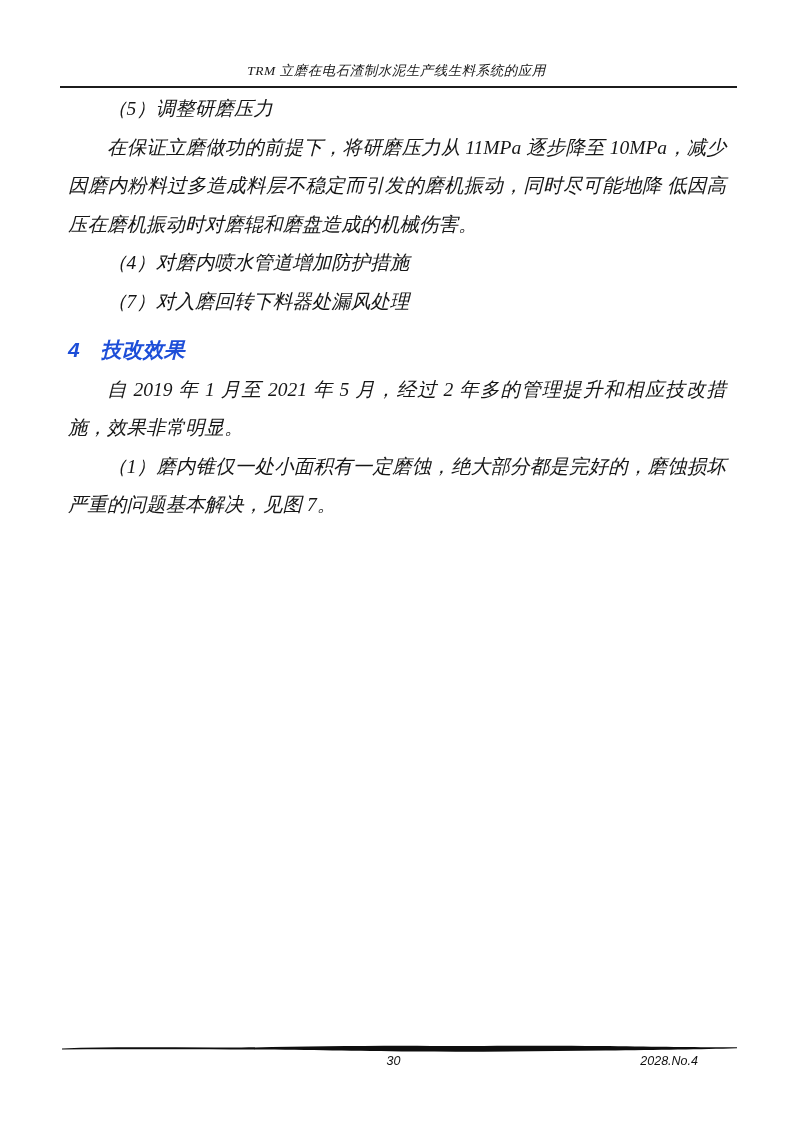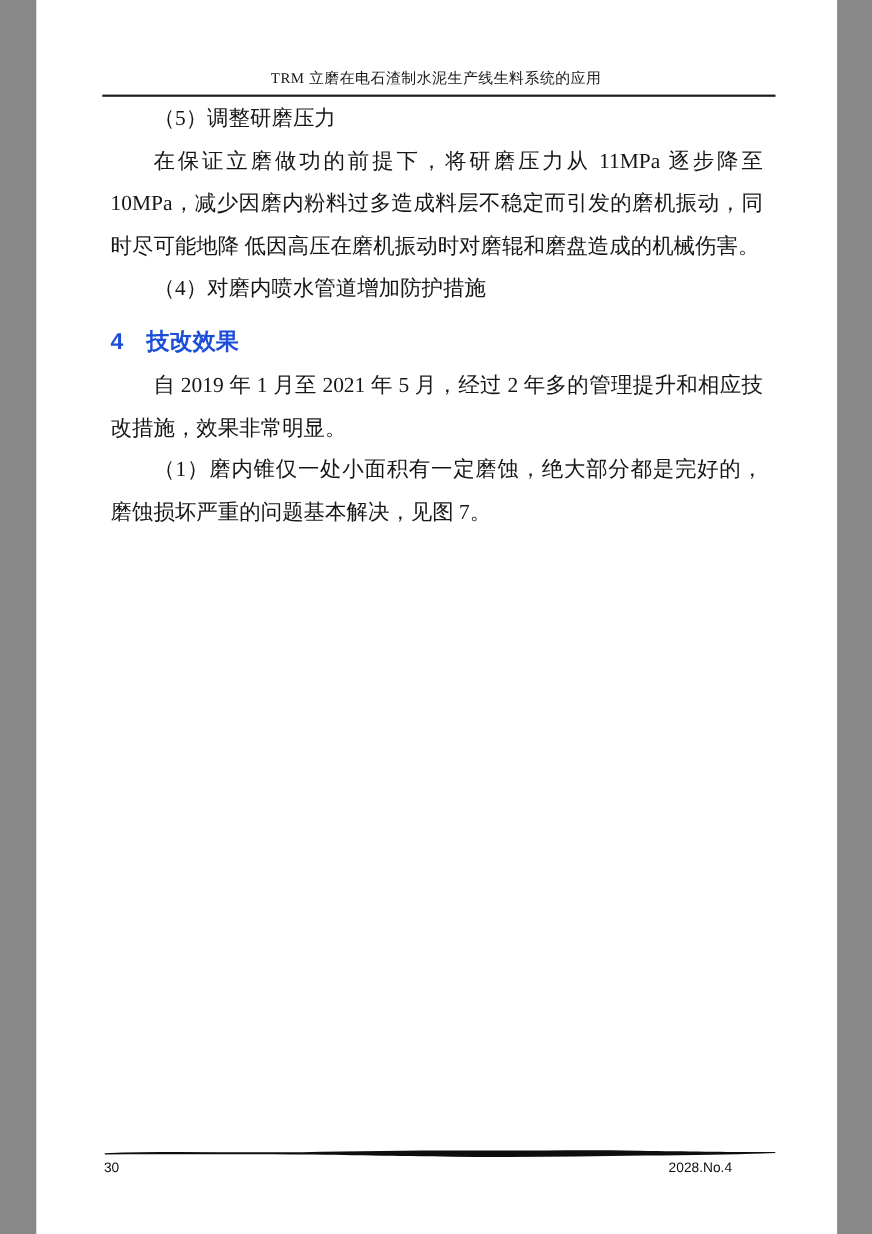--- a/index.html
+++ b/index.html
@@ -1,25 +1,26 @@
 <!DOCTYPE html>
 <html><head>
 <meta charset="utf-8">
 <style>
   * { margin: 0; padding: 0; box-sizing: border-box; }
   html, body { background: #888; }
   .page {
     position: relative;
-    width: 728px;
+    width: 793px;
     height: 1122px;
     margin: 0 auto;
     background: #ffffff;
     color: #1a1a1a;
     overflow: hidden;
     font-family: "Liberation Serif", "DejaVu Serif", serif;
+    font-style: italic;
   }
   .running-title {
     padding-top: 62px;
     text-align: center;
     font-size: 13.5px;
     line-height: 17px;
     letter-spacing: 0.5px;
     color: #161616;
   }
   .header-rule {
@@ -55,20 +56,21 @@
     position: relative;
     height: 18px;
     margin-top: 1px;
     font-family: "Liberation Sans", "DejaVu Sans", sans-serif;
     font-size: 12.5px;
     color: #111;
   }
   .page-number {
     position: absolute;
     left: 0; right: 12px;
+    text-align: center;
   }
   .issue {
     position: absolute;
     right: 39px;
     top: 0;
   }
 </style>
 </head>
 <body>
 
@@ -76,20 +78,21 @@
 
   <header>
     <div class="running-title">TRM 立磨在电石渣制水泥生产线生料系统的应用</div>
     <div class="header-rule"></div>
   </header>
 
   <main class="content">
     <p class="para indent">（5）调整研磨压力</p>
     <p class="para indent">在保证立磨做功的前提下，将研磨压力从 11MPa 逐步降至 10MPa，减少因磨内粉料过多造成料层不稳定而引发的磨机振动，同时尽可能地降 低因高压在磨机振动时对磨辊和磨盘造成的机械伤害。</p>
     <p class="para indent">（4）对磨内喷水管道增加防护措施</p>
+    <p class="para indent">（7）对入磨回转下料器处漏风处理</p>
     <h2 class="section-heading">4　技改效果</h2>
     <p class="para indent">自 2019 年 1 月至 2021 年 5 月，经过 2 年多的管理提升和相应技改措施，效果非常明显。</p>
     <p class="para indent">（1）磨内锥仅一处小面积有一定磨蚀，绝大部分都是完好的，磨蚀损坏严重的问题基本解决，见图 7。</p>
   </main>
 
   <footer class="footer">
     <svg class="footer-bar-svg" viewBox="0 0 677 10" preserveAspectRatio="none" aria-hidden="true">
       <path d="M0,5.4 C60,3.4 120,5.0 180,4.5 C240,4.0 300,2.4 370,2.9
                C430,3.3 475,2.1 540,3.1 C600,3.9 650,4.6 677,4.2
                L677,5.2 C640,6.4 600,6.9 545,7.5 C480,8.3 420,9.1 352,8.6

